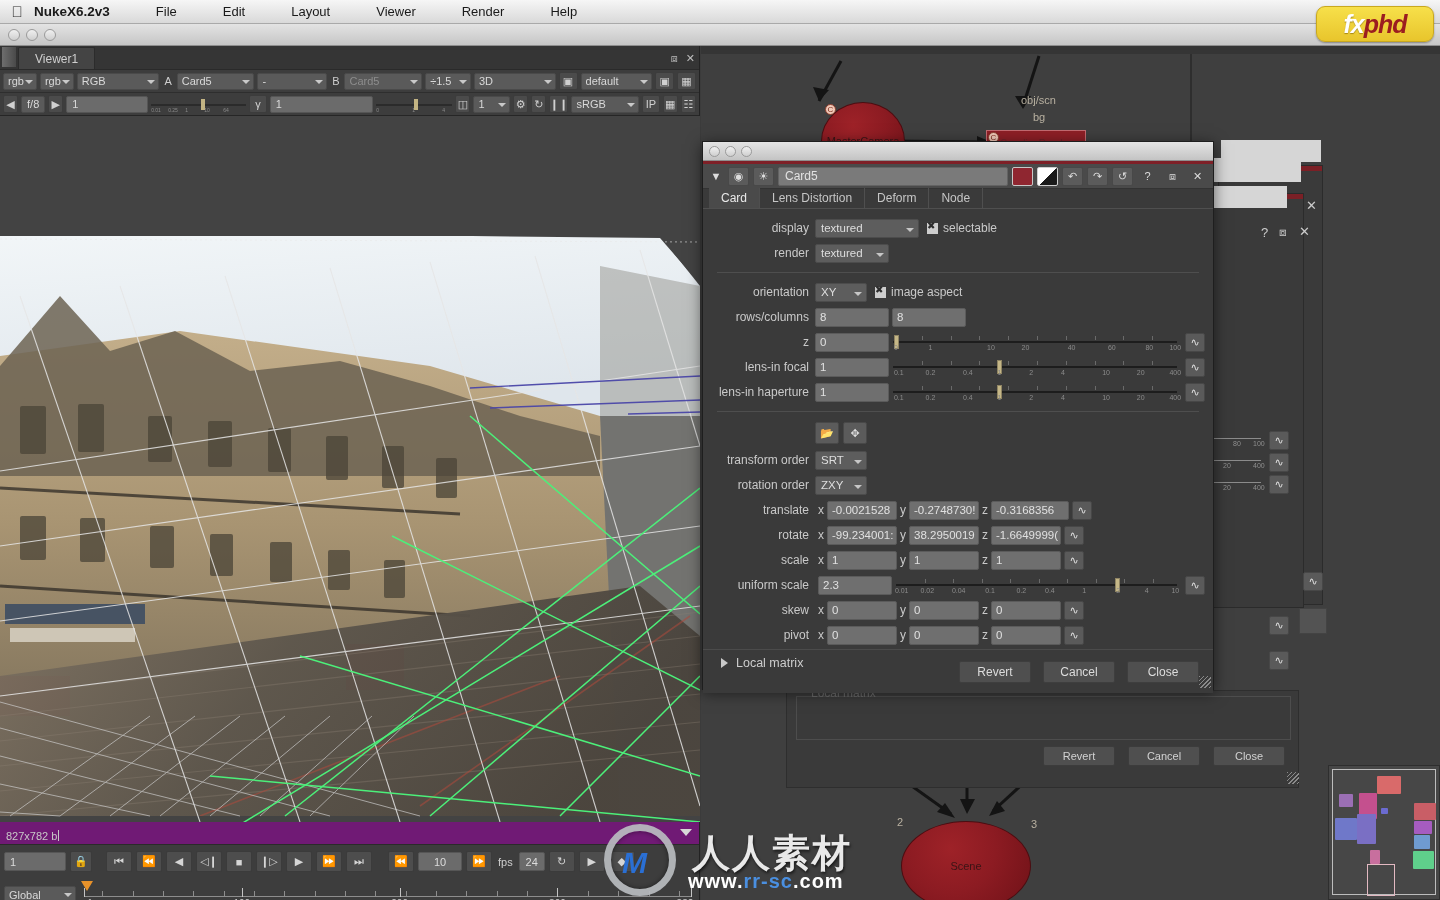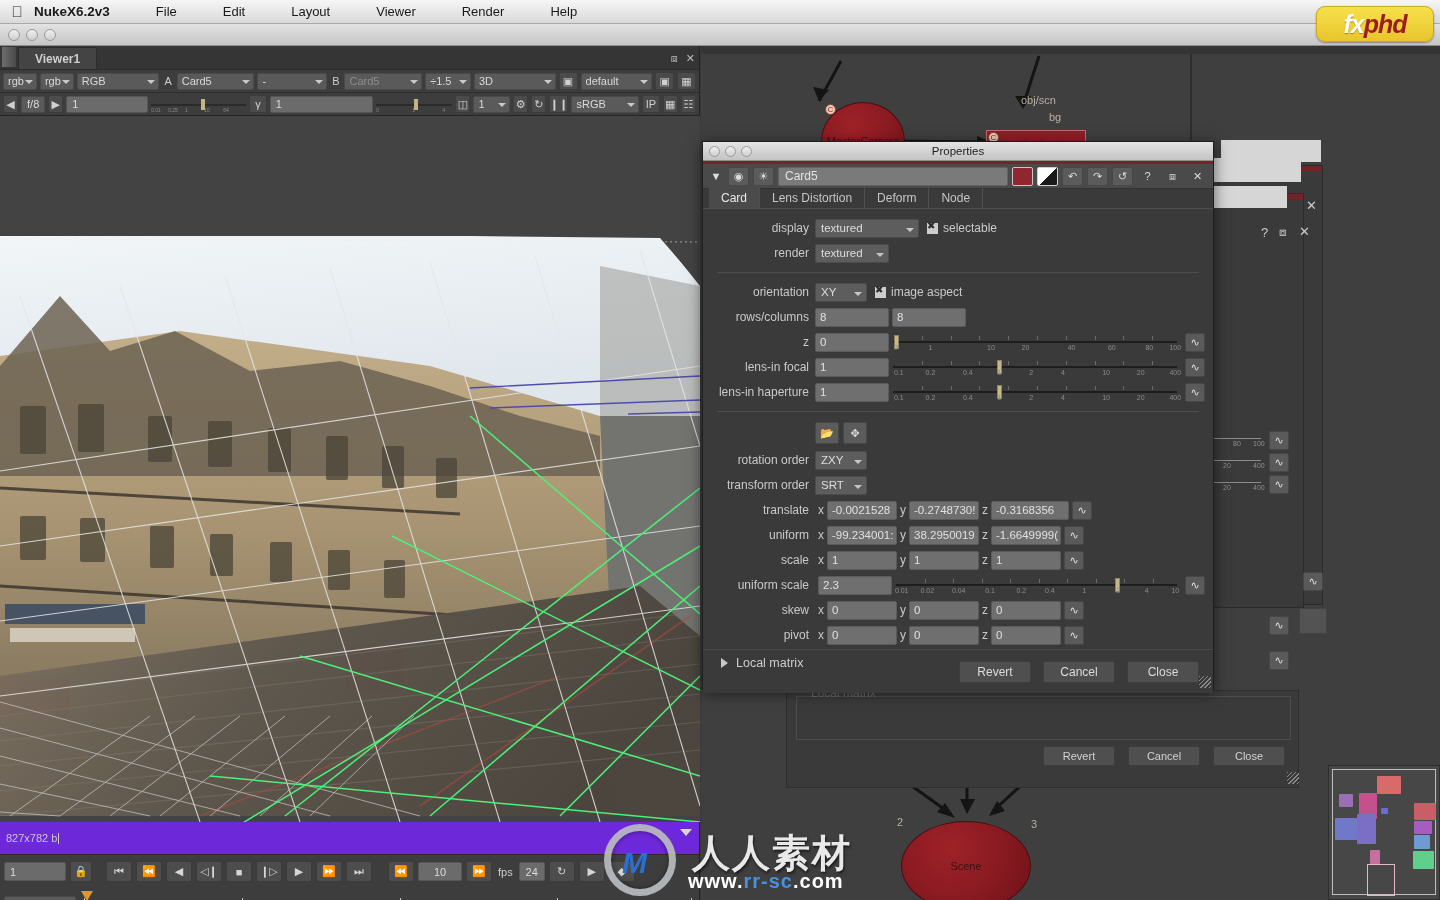--- a/index.html
+++ b/index.html
@@ -38,21 +38,21 @@
 
   
   .viewpane { position:absolute; left:0; top:46px; width:700px; height:854px; background:#3a3a3a;
     border-right:1px solid #232323; }
   .tabstrip { height:24px; background:#353535; display:flex; align-items:flex-end;
     border-bottom:1px solid #2a2a2a; position:relative;}
   .tabgrip { width:14px; height:20px; margin:0 2px 2px 2px;
     background:linear-gradient(90deg,#6e6e6e,#4a4a4a); }
   .vtab { height:22px; padding:0 16px; background:#444; color:#cfcfcf; font-size:12px;
     display:flex; align-items:center; border:1px solid #2c2c2c; border-bottom:none;
-    border-radius:2px 2px 0 0;font-weight:bold; }
+    border-radius:2px 2px 0 0; }
   .tabright { position:absolute; right:4px; bottom:4px; display:flex; gap:8px;
     color:#bdbdbd; font-size:11px; }
 
   .vtoolbar { height:23px; background:#3d3d3d; display:flex; align-items:center;
     gap:3px; padding:0 3px; border-bottom:1px solid #2e2e2e; }
   .vtoolbar2 { height:23px; background:#3d3d3d; display:flex; align-items:center;
     gap:3px; padding:0 3px; border-bottom:1px solid #262626; }
   .ctl { height:17px; background:#5a5a5a; border:1px solid #4a4a4a; border-radius:2px;
     color:#d9d9d9; font-size:11px; display:flex; align-items:center; padding:0 4px; }
   .ctl.drop { padding-right:12px; position:relative; }
@@ -67,22 +67,22 @@
     border-radius:2px; display:flex; align-items:center; justify-content:center;
     color:#d0d0d0; font-size:11px; }
   .minislider{ position:relative; height:17px; flex:0 0 auto; }
   .minislider .bar{ position:absolute; left:0; right:0; top:8px; height:2px; background:#2b2b2b;}
   .minislider .hdl{ position:absolute; top:3px; width:4px; height:11px; background:#c3b483; }
   .minislider .tk{ position:absolute; top:11px; font-size:5px; color:#8a8a8a; }
 
   
   .viewport { position:relative; width:700px; height:706px; background:#3a3a3a; overflow:hidden; }
 
-  .statusline { height:22px; background:#6d28d9; color:#c8c8c8; font-size:11px;
-    display:flex; align-items:center; padding:16px 6px; position:relative; }
+  .statusline { height:22px; background:#701a75; color:#c8c8c8; font-size:11px;
+    display:flex; align-items:flex-start; padding:8px 6px; position:relative; }
   .statusline .car{ display:inline-block; width:1px; height:11px; background:#c8c8c8; margin-left:1px;}
   .statusline .dn{ position:absolute; right:7px; top:7px;
     border-left:6px solid transparent; border-right:6px solid transparent; border-top:7px solid #d8d8d8; }
 
   .transport { height:34px; background:#3d3d3d; display:flex; align-items:center; gap:4px;
     padding:0 4px; border-top:1px solid #2b2b2b; }
   .tbtn { width:26px; height:21px; background:#4d4d4d; border:1px solid #3b3b3b; border-radius:2px;
     display:flex; align-items:center; justify-content:center; color:#d6d6d6; font-size:11px; }
   .tfield { height:19px; background:#6b6b6b; border:1px solid #565656; border-radius:2px;
     color:#dcdcdc; font-size:11px; display:flex; align-items:center; padding:0 5px; }
@@ -557,21 +557,21 @@
       <rect x="9" y="0" width="9" height="7" fill="#3c3"></rect>
       <rect x="18" y="0" width="9" height="7" fill="#33c"></rect>
       <rect x="27" y="0" width="9" height="7" fill="#eee"></rect>
       <rect x="36" y="0" width="7" height="7" fill="#7a2a7a"></rect>
       <rect x="45" y="0" width="5" height="7" fill="#c3c"></rect>
       <rect x="54" y="0" width="5" height="7" fill="#2a2"></rect>
       <rect x="63" y="0" width="5" height="7" fill="#6cf"></rect>
     </svg>
 
     <div class="edgelbl" style="left:320px; top:48px;">obj/scn</div>
-    <div class="edgelbl" style="left:348px; top:65px;">bg</div>
+    <div class="edgelbl" style="left:332px; top:65px;">bg</div>
     <div class="edgelbl" style="left:248px; top:91px;">cam</div>
 
     <div class="node-ellipse" style="left:200px; top:775px; width:130px; height:90px;
          border-radius:50%; transform:translateY(0)">
       <span>Scene</span>
     </div>
     <div class="edgelbl" style="left:196px; top:770px;">2</div>
     <div class="edgelbl" style="left:330px; top:772px;">3</div>
 
     <div class="bgpanel" style="left:517px; top:119px; width:105px; height:440px;">
@@ -635,21 +635,20 @@
   </div>
 
   <div class="prop">
 
     <div class="prop-tb">
       <div class="lights">
         <div class="lt"></div>
         <div class="lt"></div>
         <div class="lt"></div>
       </div>
-      <div class="ttl">Properties</div>
     </div>
     <div class="prop-red"></div>
 
     <div class="prop-hdr">
       <div class="phbtn" style="background:none;border:none;width:16px">▼</div>
       <div class="phbtn">◉</div>
       <div class="phbtn">☀</div>
       <div class="pname">Card5</div>
       <div class="phbtn" style="background:#8f2630;border-color:#c8c8c8"></div>
       <div class="phbtn" style="background:linear-gradient(135deg,#fff 50%,#1a1a1a 50%);border-color:#cfcfcf"></div>
@@ -784,42 +783,42 @@
       <div class="hr"></div>
 
       <div class="row" style="height:26px">
         <div class="rlab"></div>
         <div class="phbtn" style="width:24px;height:22px">📂</div>
         <div style="width:4px"></div>
         <div class="phbtn" style="width:24px;height:22px">✥</div>
       </div>
 
       <div class="row">
+        <div class="rlab">transform order</div>
+        <div class="sel" style="width:52px">SRT</div>
+      </div>
+
+      <div class="row">
         <div class="rlab">rotation order</div>
         <div class="sel" style="width:52px">ZXY</div>
-      </div>
-
-      <div class="row">
-        <div class="rlab">transform order</div>
-        <div class="sel" style="width:52px">SRT</div>
       </div>
 
       <div class="row">
         <div class="rlab">translate</div>
         <span class="axl">x</span>
         <div class="inp" style="width:70px">-0.0021528</div>
         <span class="axl">y</span>
         <div class="inp" style="width:70px">-0.2748730!</div>
         <span class="axl">z</span>
         <div class="inp" style="width:78px">-0.3168356</div>
         <div class="animbtn" style="position:relative;margin-left:3px">∿</div>
       </div>
 
       <div class="row">
-        <div class="rlab">uniform</div>
+        <div class="rlab">rotate</div>
         <span class="axl">x</span>
         <div class="inp" style="width:70px">-99.234001:</div>
         <span class="axl">y</span>
         <div class="inp" style="width:70px">38.2950019</div>
         <span class="axl">z</span>
         <div class="inp" style="width:70px">-1.6649999(</div>
         <div class="animbtn" style="position:relative;margin-left:3px">∿</div>
       </div>
 
       <div class="row">

